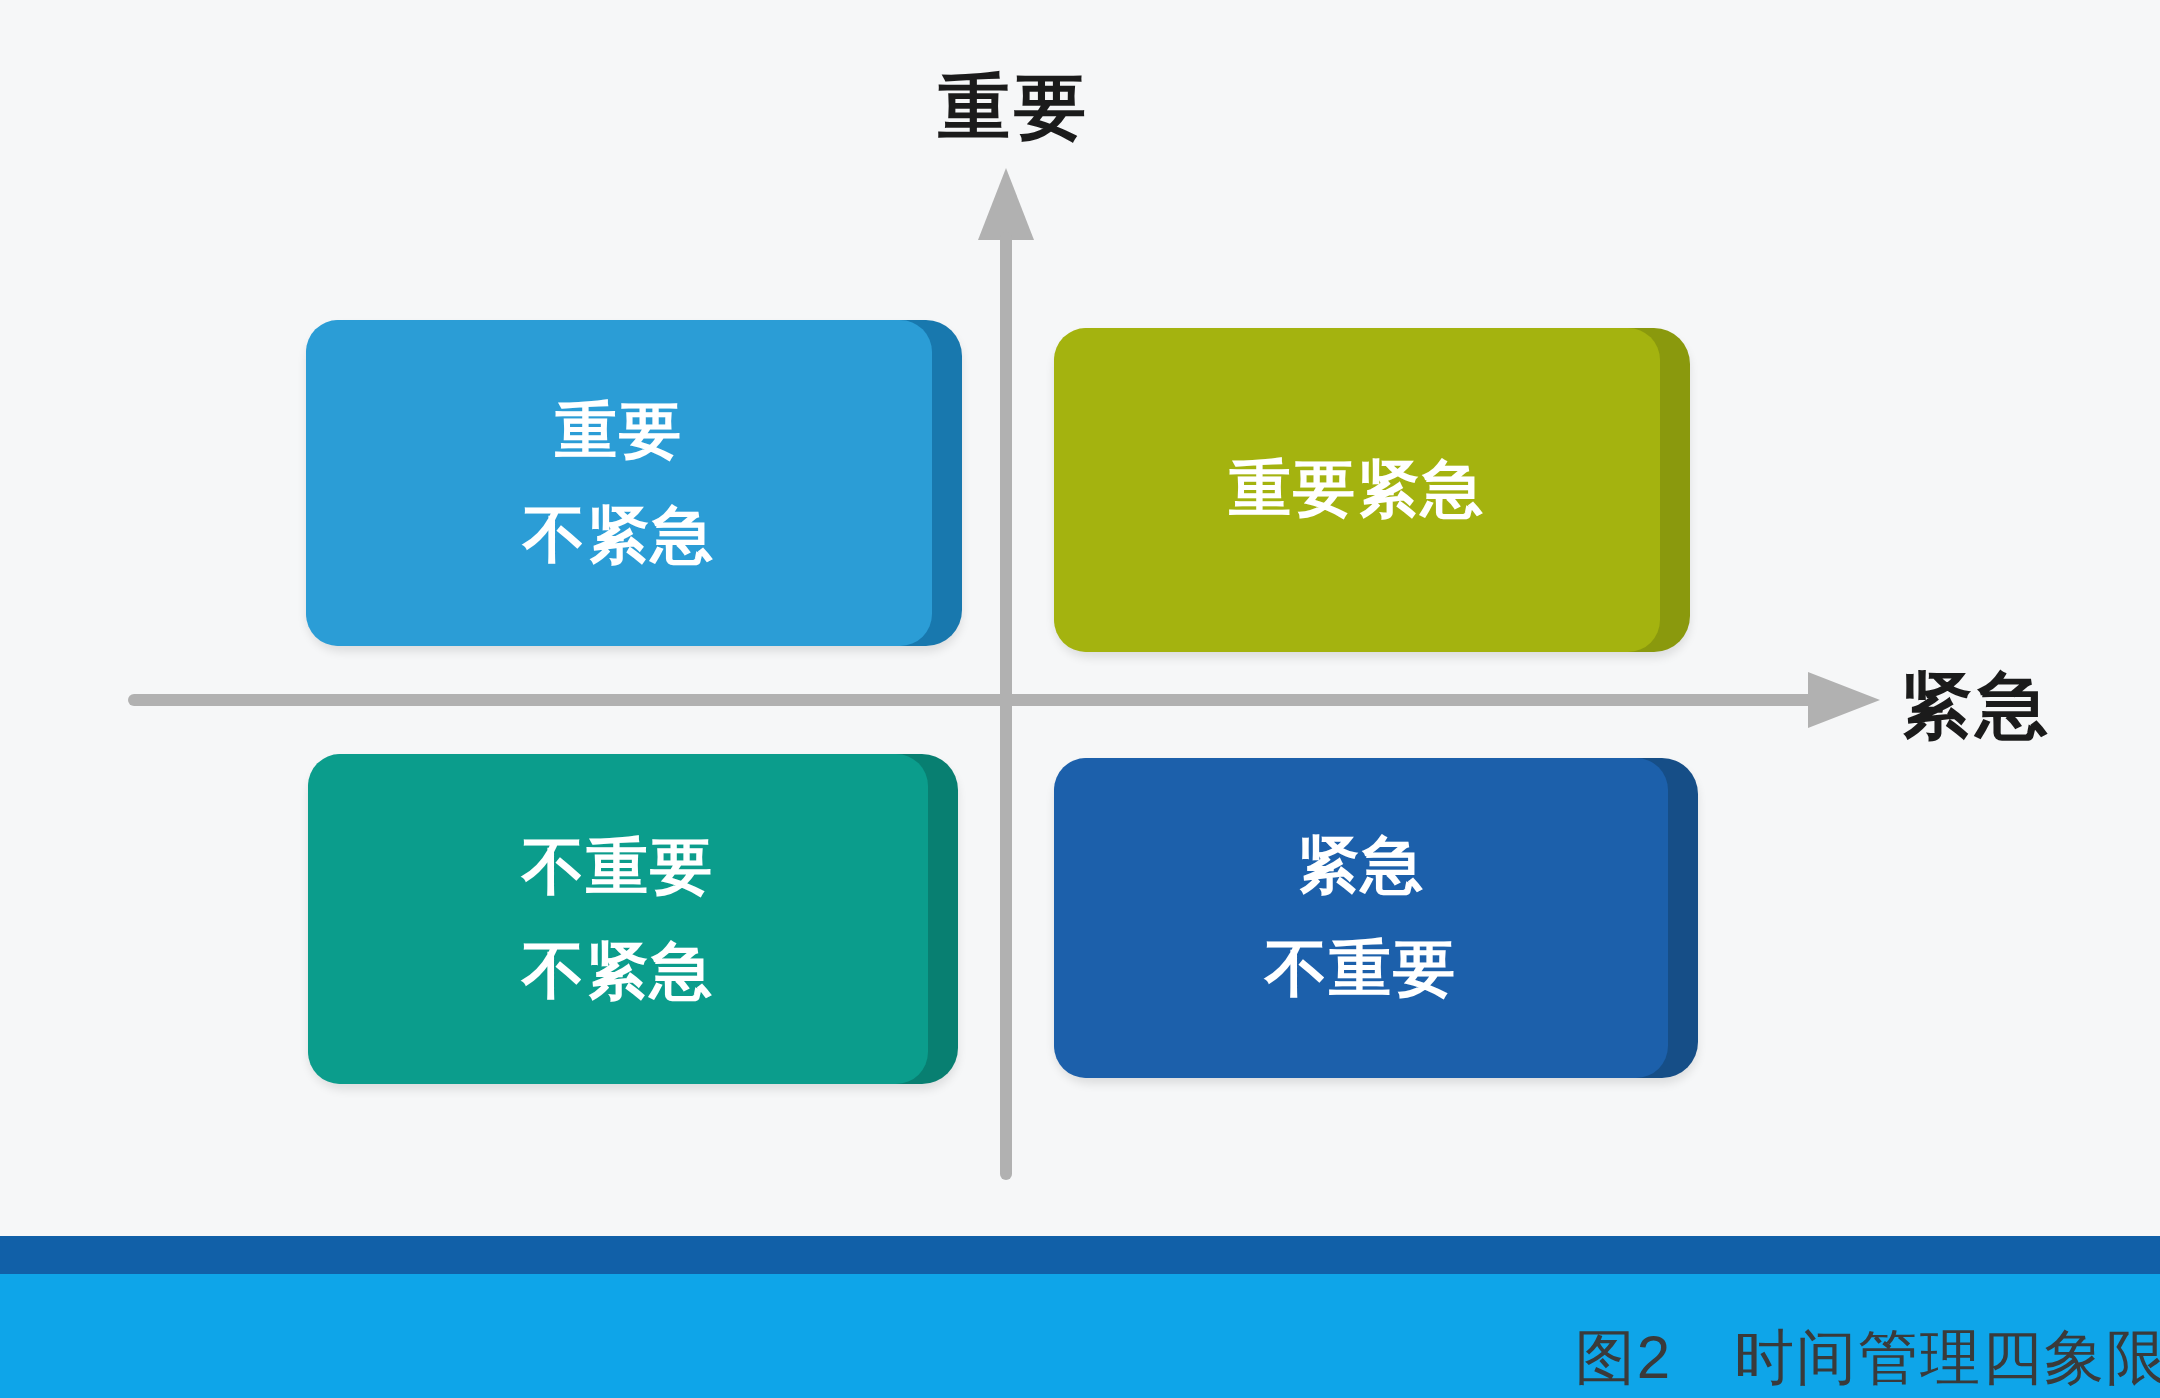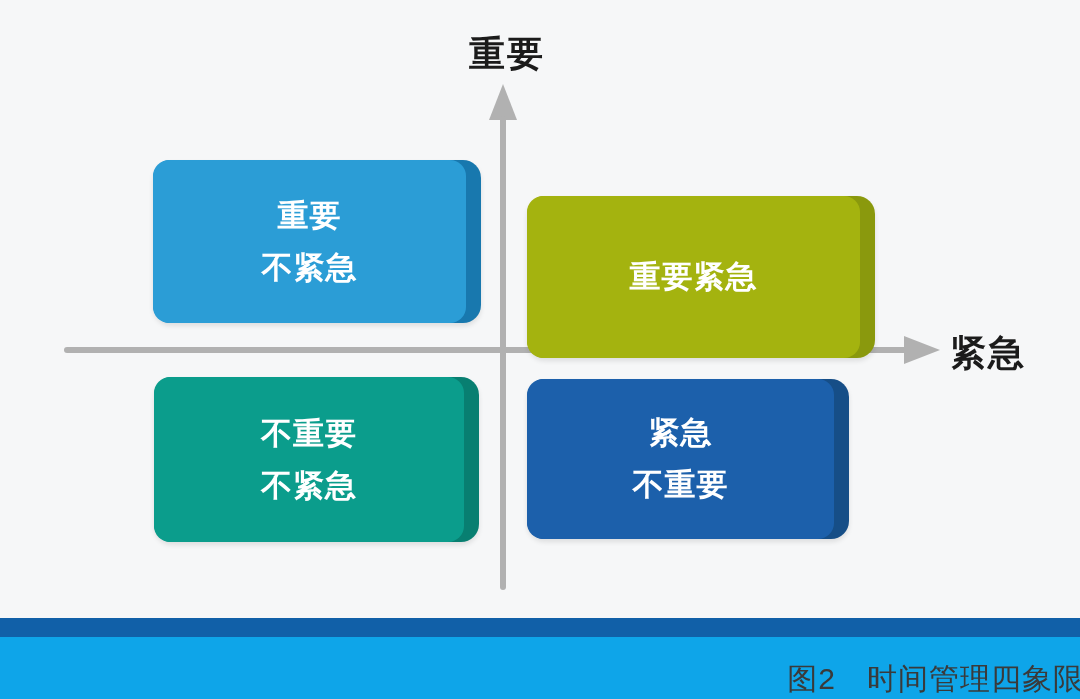--- a/index.html
+++ b/index.html
@@ -86,21 +86,21 @@
   .box .line {
     color: #ffffff;
     font-size: 31px;
     font-weight: 700;
     line-height: 52px;
     letter-spacing: 1px;
     text-align: center;
     white-space: nowrap;
   }
   .box.tl { left: 153px; top: 160px; width: 328px; height: 163px; }
-  .box.tr { left: 527px; top: 164px; width: 348px; height: 162px; margin-top: 32px; }
+  .box.tr { left: 527px; top: 164px; width: 318px; height: 162px; }
   .box.bl { left: 154px; top: 377px; width: 325px; height: 165px; }
   .box.br { left: 527px; top: 379px; width: 322px; height: 160px; }
   
   .divider-bar {
     position: absolute;
     left: 0; top: 618px;
     width: 1080px; height: 19px;
   }
   .caption {
     position: absolute;

